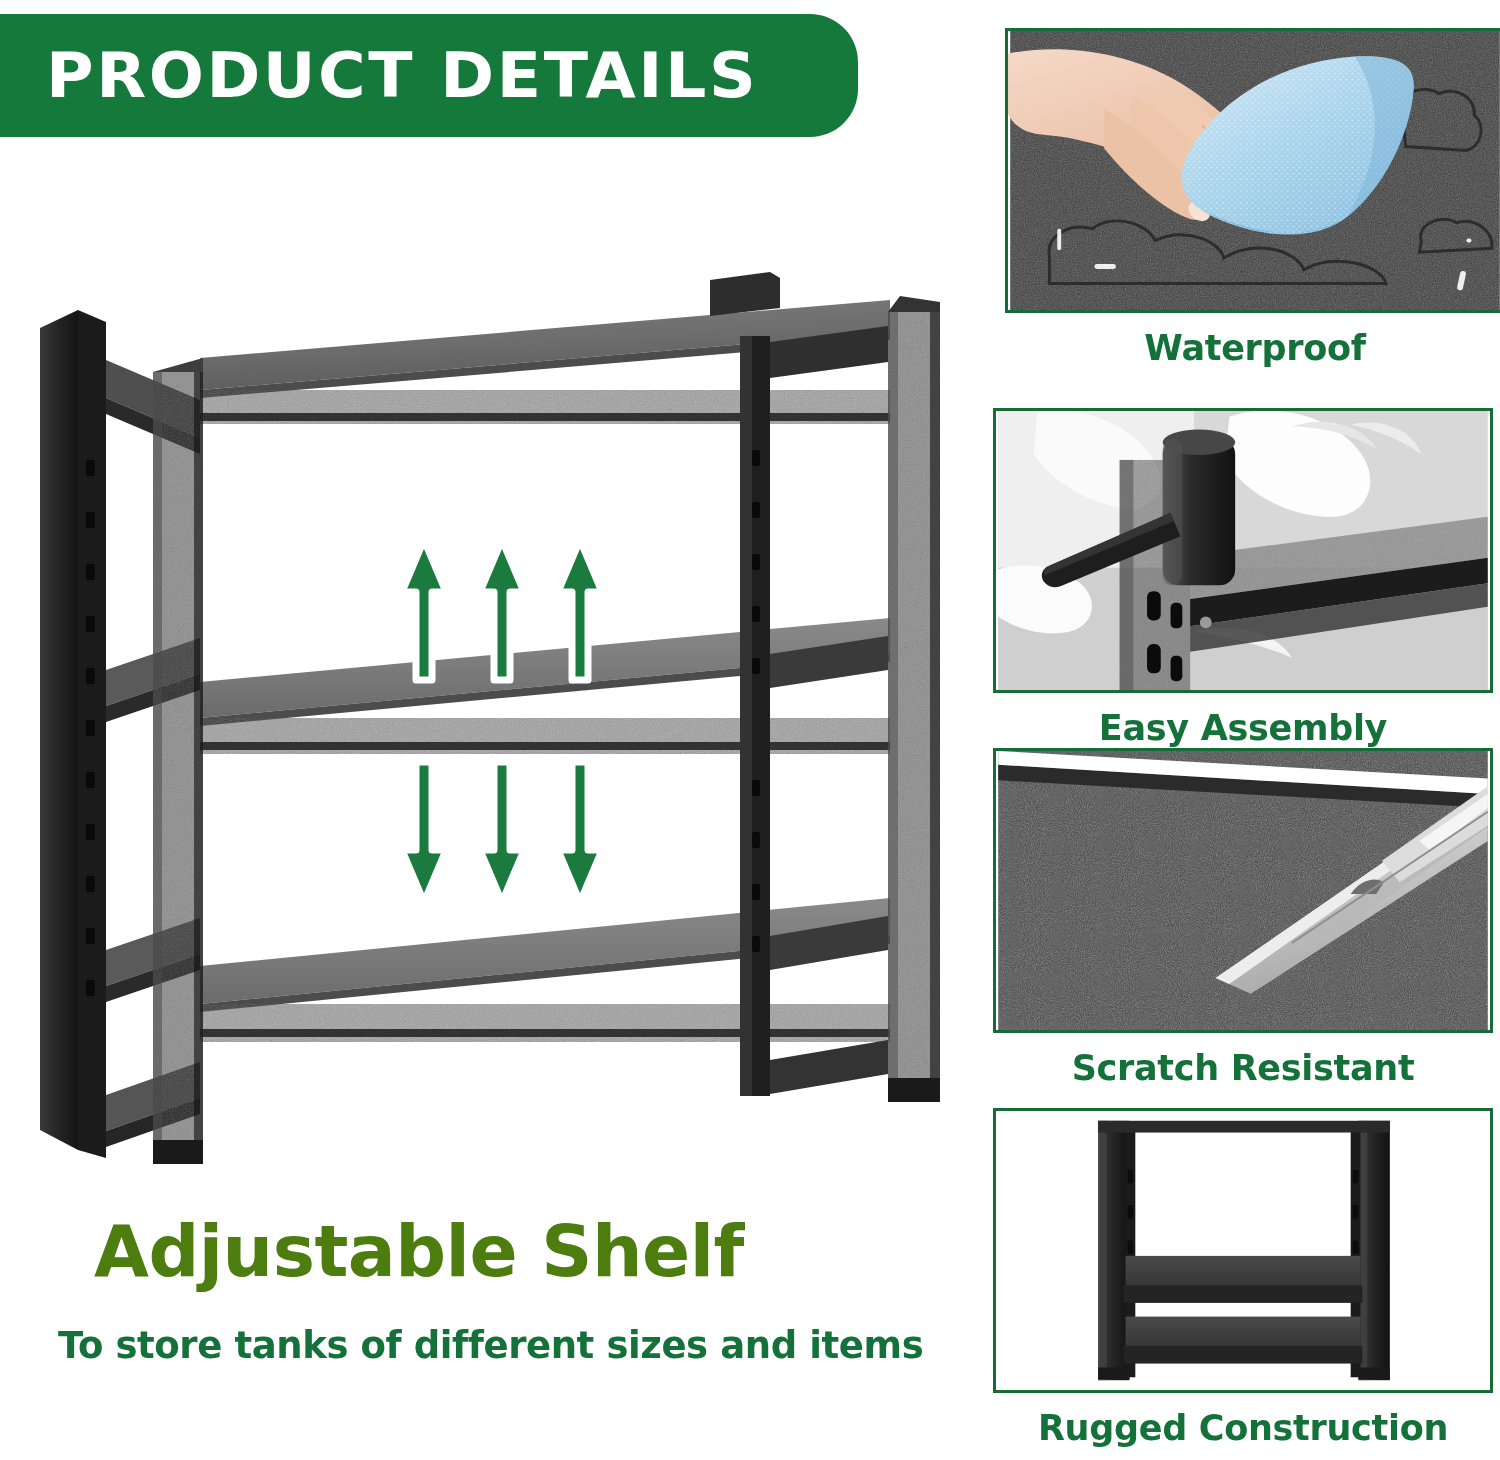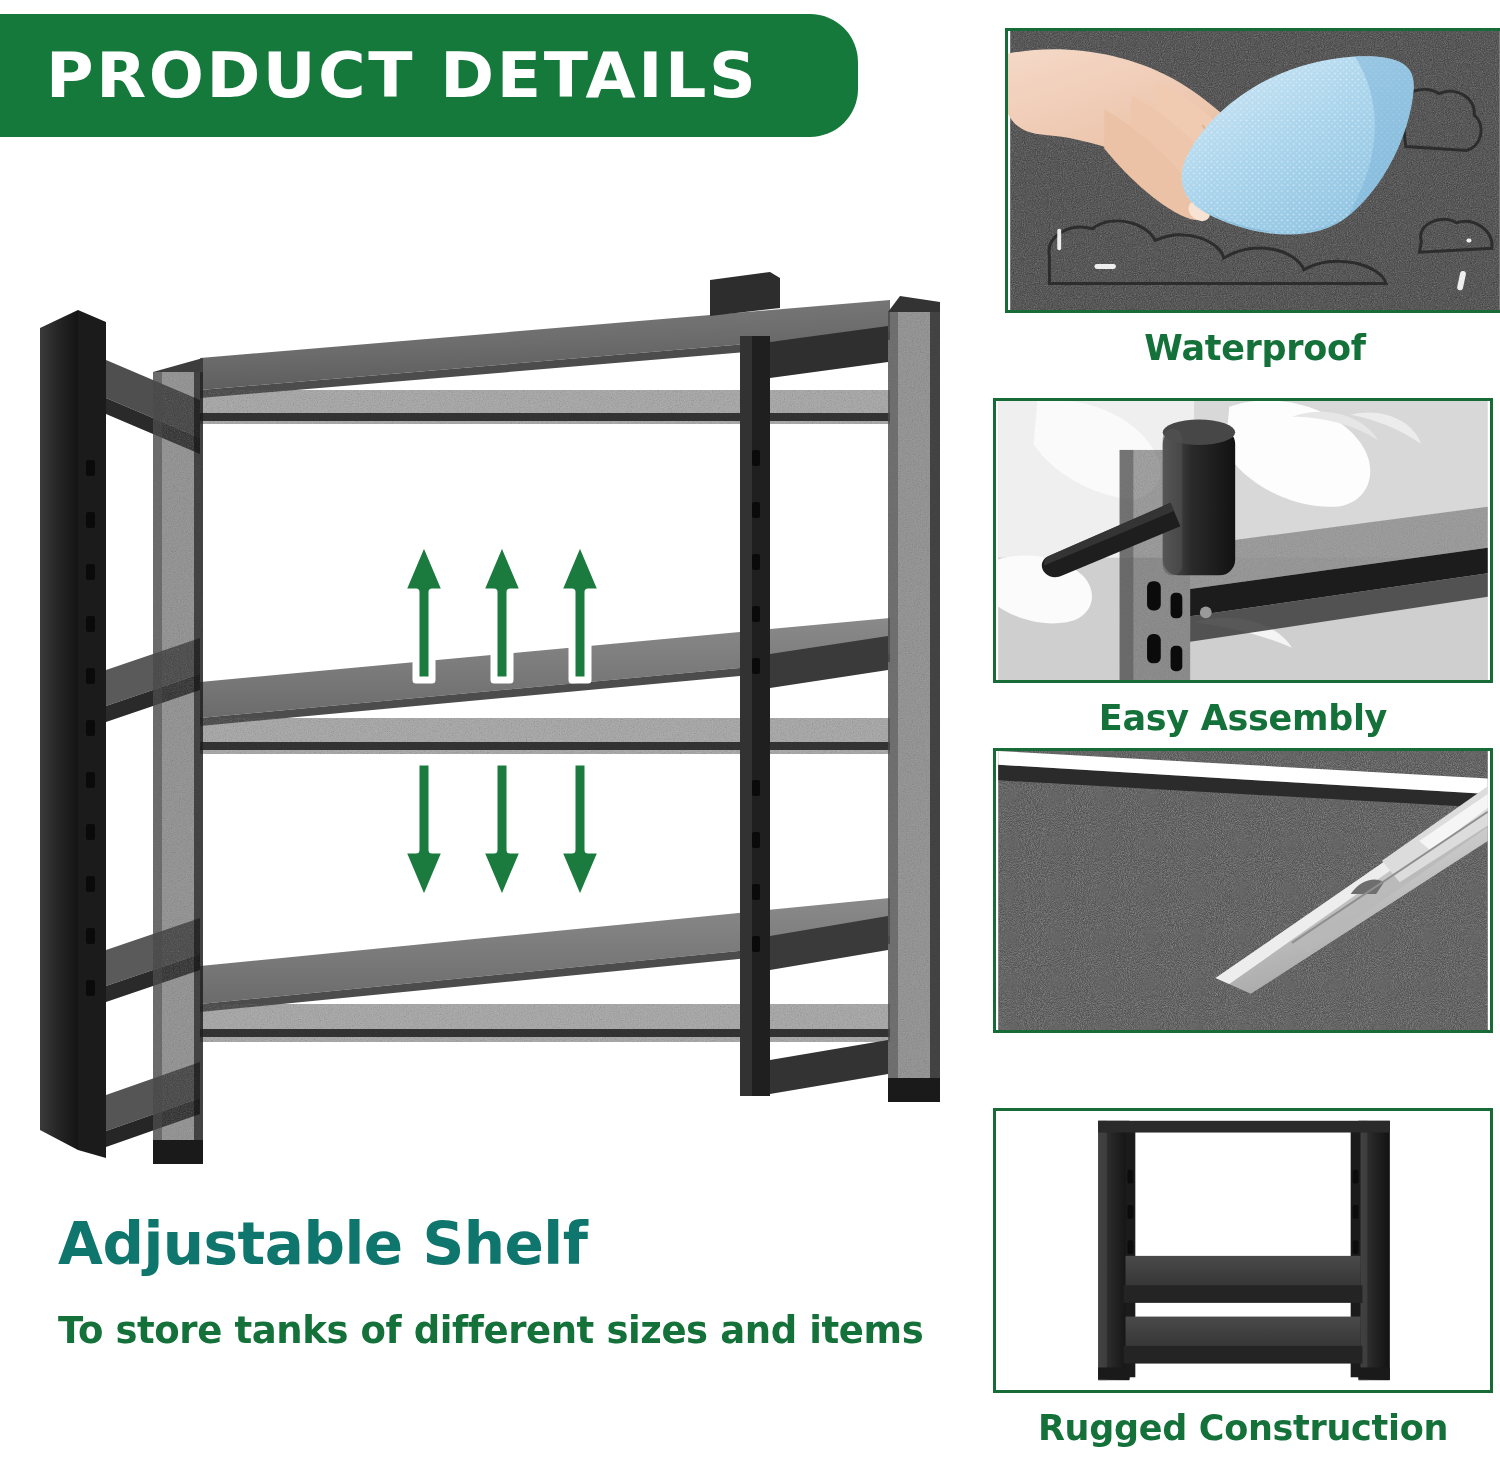--- a/index.html
+++ b/index.html
@@ -55,27 +55,28 @@
   .hero svg { display: block; width: 100%; height: 100%; }
 
   
   .caption-block {
     position: absolute;
     left: 58px;
     top: 1212px;
     width: 880px;
   }
   .caption-title {
-    color: #0f766e;
+    color: #4d7c0f;
     font-family: "DejaVu Sans", sans-serif;
     font-weight: 700;
-    font-size: 58px;
+    font-size: 71px;
     line-height: 1.12;
     letter-spacing: -0.5px;
     white-space: nowrap;
+    margin-left: 36px;
   }
   .caption-sub {
     margin-top: 34px;
     color: #14713a;
     font-family: "DejaVu Sans", sans-serif;
     font-weight: 700;
     font-size: 37px;
     line-height: 1.1;
     letter-spacing: -0.4px;
     white-space: nowrap;
@@ -108,21 +109,21 @@
     text-align: center;
     color: #14713a;
     font-family: "DejaVu Sans", sans-serif;
     font-weight: 700;
     font-size: 35px;
     line-height: 1.1;
     letter-spacing: -0.3px;
     white-space: nowrap;
   }
   .f0 { top: 0px; margin-left: 12px; }
-  .f1 { top: 370px; }
+  .f1 { top: 380px; }
   .f2 { top: 720px; }
   .f3 { top: 1080px; }
 </style>
 </head>
 <body>
 
 <div id="page">
 
   <div class="banner">
     <div class="banner-title">PRODUCT DETAILS</div>
@@ -490,20 +491,21 @@
             <polygon points="300,196 500,62 500,78 316,206" fill="#b8b8b8" opacity="0.8"></polygon>
 
             <path d="M360,146 C370,132 384,128 394,134 L386,146 Z" fill="#6e6e6e"></path>
 
             <polygon points="392,112 500,36 500,76 410,134" fill="#dcdcdc"></polygon>
             <polygon points="430,92 500,44 500,58 442,102" fill="#f5f5f5"></polygon>
             <line x1="300" y1="196" x2="500" y2="62" stroke="#8f8f8f" stroke-width="2"></line>
           </g>
         </svg>
       </div>
+      <div class="feature-label">Scratch Resistant</div>
     </div>
 
     <div class="feature f3">
       <div class="feature-frame">
         <svg viewBox="0 0 500 285" xmlns="http://www.w3.org/2000/svg">
           <defs>
             <linearGradient id="rcPost" x1="0" y1="0" x2="1" y2="0">
               <stop offset="0%" stop-color="#3a3a3a"></stop>
               <stop offset="50%" stop-color="#242424"></stop>
               <stop offset="100%" stop-color="#121212"></stop>

